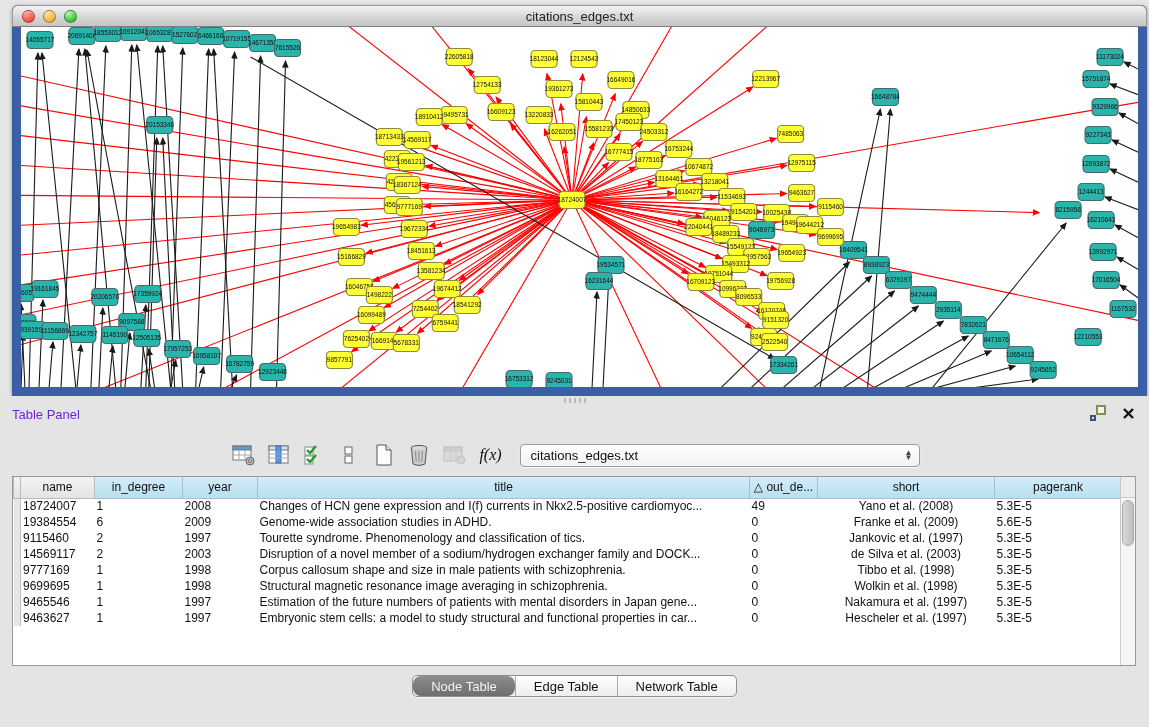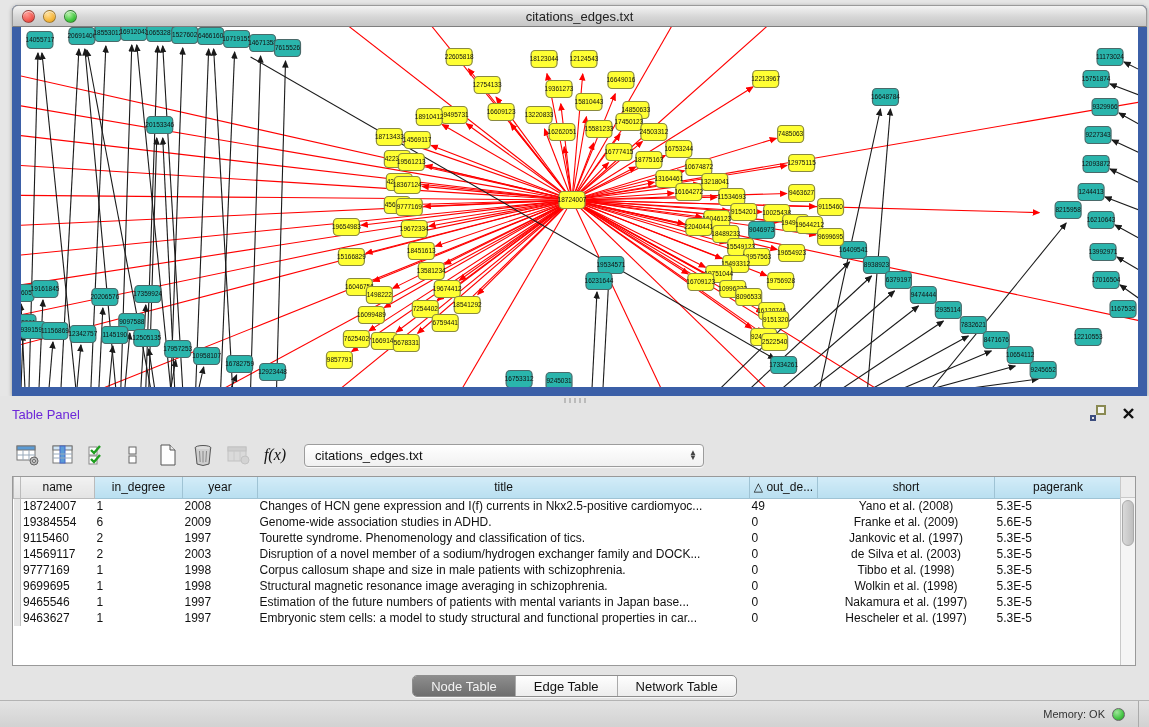--- a/index.html
+++ b/index.html
@@ -26,21 +26,21 @@
   #table-panel { position:absolute; left:0; top:396px; width:1149px; height:331px; background:#e4e4e4; }
   .tp-header { height:37px; display:flex; align-items:center; padding:0 12px; position:relative; }
   .tp-header .tp-title { font-size:13px; color:#6d28d9; }
   .tp-header .tp-actions { position:absolute; right:14px; top:9px; display:flex; gap:16px; align-items:center; }
   .float-ic { position:relative; width:16px; height:16px; }
   .float-ic .sq1 { position:absolute; right:0; top:0; width:10px; height:10px; border:2px solid #8a8a52; background:#f4f4ef; }
   .float-ic .sq2 { position:absolute; left:0; bottom:0; width:6px; height:6px; border:2px solid #3c4d7e; }
   .gripper { position:absolute; left:50%; top:2px; width:22px; height:5px; transform:translateX(-50%);
     background:repeating-linear-gradient(90deg,#bbb 0 2px,transparent 2px 5px); }
 
-  .tp-toolbar { height:44px; display:flex; align-items:center; gap:7px; padding:0 14px; }
+  .tp-toolbar { height:44px; display:flex; align-items:center; gap:7px; padding:0 14px;justify-content:center; }
   .tool-btn { width:28px; height:28px; display:flex; align-items:center; justify-content:center; border-radius:3px; }
   .tool-btn.fx { font-family:"Liberation Serif", serif; font-style:italic; font-size:16px; color:#111; width:32px; }
   .combo { margin-left:6px; width:400px; height:23px; background:linear-gradient(#fff,#f1f1f1);
     border:1px solid #9c9c9c; border-radius:4px; display:flex; align-items:center; padding:0 4px 0 10px;
     font-size:13px; color:#111; box-shadow:0 1px 1px rgba(255,255,255,.8); }
   .combo .combo-label { flex:1; }
   .combo .stepper { display:flex; flex-direction:column; line-height:5px; font-size:8px; color:#444; padding-right:2px; }
 
   .tablewrap { position:absolute; left:12px; right:13px; top:80px; height:190px; background:#fff;
     border:1px solid #999; overflow:hidden; }
@@ -59,21 +59,21 @@
   td.c-pr { padding-left:12px; }
   .vscroll { position:absolute; right:0; top:21px; bottom:0; width:15px; background:#f5f5f5; border-left:1px solid #c9c9c9; }
   .vthumb { position:absolute; left:1px; right:1px; top:2px; height:46px; border-radius:7px;
     background:linear-gradient(90deg,#d9d9d9,#bfbfbf); border:1px solid #aaa; }
   .scorner { position:absolute; right:0; top:0; width:15px; height:21px; background:#ececec; border-left:1px solid #c9c9c9; border-bottom:1px solid #c9c9c9; }
 
   .tp-tabs { position:absolute; left:0; right:0; top:277px; height:26px; display:flex; justify-content:center; align-items:center; }
   .segmented { display:flex; border:1px solid #8e8e8e; border-radius:5px; overflow:hidden; height:22px;
     background:linear-gradient(#fefefe,#ededed); box-shadow:0 1px 0 rgba(255,255,255,.7); }
   .seg { padding:0 18px; font-size:13px; color:#111; display:flex; align-items:center; border-left:1px solid #aaa; }
-  .seg:first-child { border-left:none; }
+  .seg:first-child { border-left:none;border-radius:8px; }
   .seg.selected { background:linear-gradient(#8d8d8d,#6e6e6e); color:#f3f3f3; }
 
   .statusbar { position:absolute; left:0; right:0; bottom:0; height:27px;
     background:linear-gradient(#e3e3e3,#d2d2d2); border-top:1px solid #b3b3b3;
     display:flex; align-items:center; justify-content:flex-end; gap:7px; padding-right:10px; }
   .statusbar .divider { width:1px; height:100%; background:#aaa; margin-left:6px; }
   .statusbar .mem { font-size:11px; color:#333; }
   .memdot { width:13px; height:13px; border-radius:50%; background:radial-gradient(circle at 35% 30%,#9fe59a,#44c544 60%,#2d8f2d); border:1px solid #666; }
 </style>
 </head>
@@ -940,21 +940,21 @@
             <td class="c-title">Structural magnetic resonance image averaging in schizophrenia.</td>
             <td class="c-out">0</td>
             <td class="c-short">Wolkin et al. (1998)</td>
             <td class="c-pr">5.3E-5</td>
           </tr>
           <tr>
             <td class="strip"></td>
             <td class="c-name">9465546</td>
             <td class="c-indeg">1</td>
             <td class="c-year">1997</td>
-            <td class="c-title">Estimation of the future numbers of patients with mental variants in Japan base...</td>
+            <td class="c-title">Estimation of the future numbers of patients with mental disorders in Japan gene...</td>
             <td class="c-out">0</td>
             <td class="c-short">Nakamura et al. (1997)</td>
             <td class="c-pr">5.3E-5</td>
           </tr>
           <tr>
             <td class="strip"></td>
             <td class="c-name">9463627</td>
             <td class="c-indeg">1</td>
             <td class="c-year">1997</td>
             <td class="c-title">Embryonic stem cells: a model to study structural and functional properties in car...</td>
@@ -971,18 +971,13 @@
   </div>
 
   <div class="tp-tabs">
     <div class="segmented" id="tabs">
         <div class="seg selected">Node Table</div>
         <div class="seg">Edge Table</div>
         <div class="seg">Network Table</div>
       </div>
   </div>
 
-  <div class="statusbar">
-    <span class="mem">Memory: OK</span>
-    <span class="memdot"></span>
-    <span class="divider"></span>
-  </div>
 </div>
 
 </body></html>

